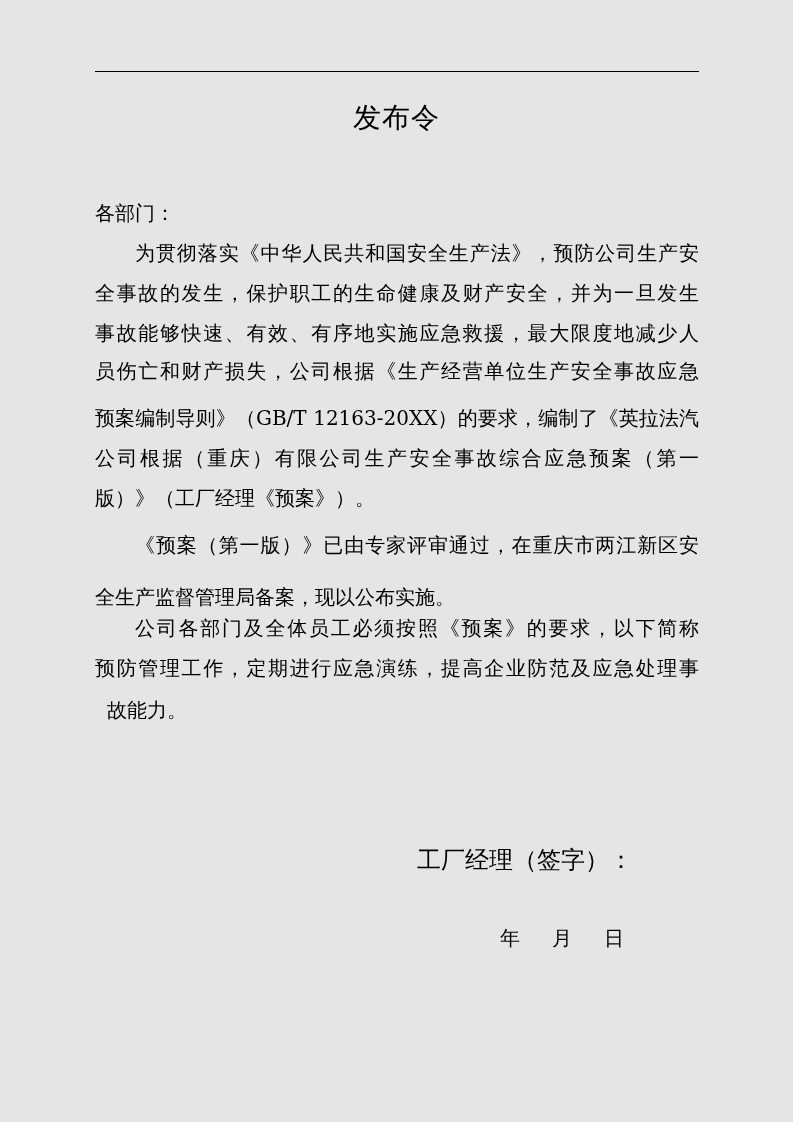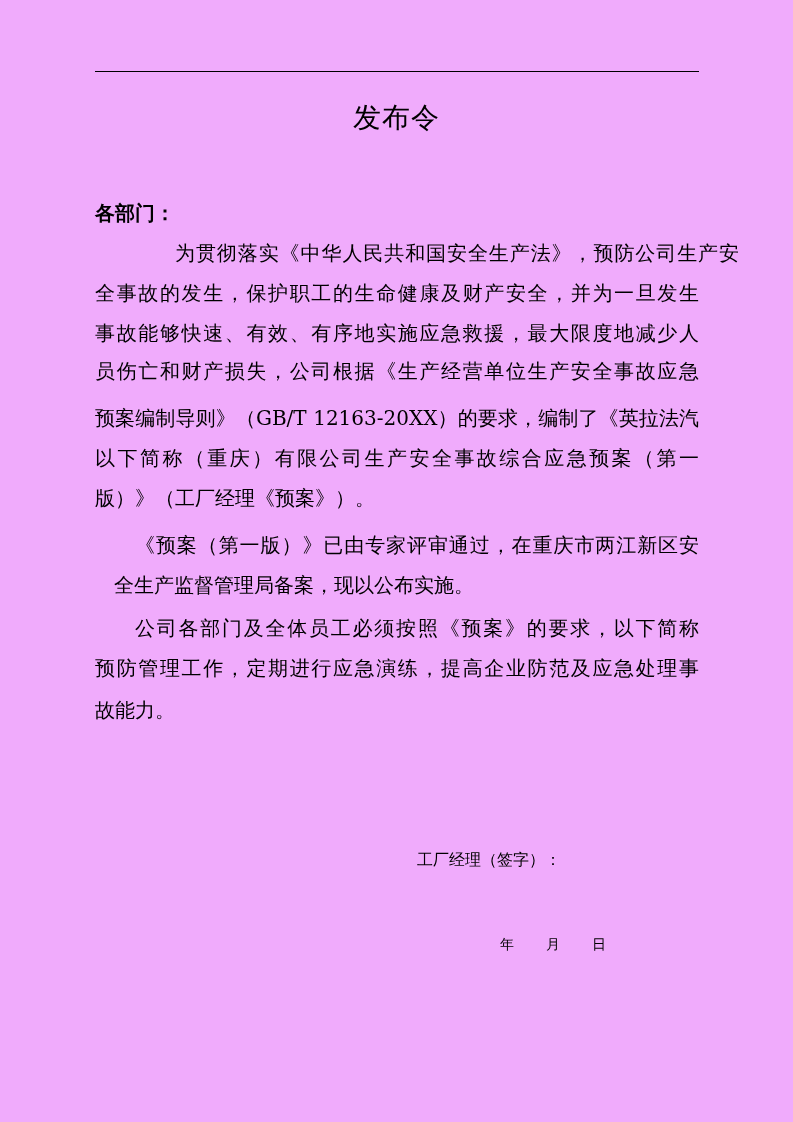--- a/index.html
+++ b/index.html
@@ -13,21 +13,21 @@
       position: relative;
       overflow: hidden;
       color: #000000;
       font-family: "DejaVu Serif", "Liberation Serif", serif;
     }
     .page {
       position: absolute;
       left: 0; top: 0;
       width: 793px;
       height: 1122px;
-      background: #f0abfc;
+      background: #e5e5e5;
     }
     .header-rule {
       position: absolute;
       left: 95px;
       top: 71px;
       width: 604px;
       height: 0;
       border-top: 1px solid #000000;
     }
     .title {
@@ -56,76 +56,74 @@
     .line.indent {
       left: 135px;
       width: 564px;
     }
     .salutation {
       position: absolute;
       left: 95px;
       top: 198px;
       font-size: 20px;
       line-height: 30px;
-      font-weight: bold;
     }
     .signature {
       position: absolute;
       left: 417px;
       top: 845px;
-      font-size: 16px;
+      font-size: 24px;
       line-height: 30px;
       white-space: nowrap;
     }
     .date-row {
       position: absolute;
       left: 500px;
       top: 923px;
-      font-size: 14px;
+      font-size: 20px;
       line-height: 30px;
       white-space: nowrap;
-      margin-top: 6px;
     }
     .date-row span {
       display: inline-block;
     }
     .date-row .gap {
       width: 32px;
     }
   </style>
 </head>
 <body>
 
 <div class="page">
 
   <div class="header-rule"></div>
 
   <div class="title">发布令</div>
 
   <div class="salutation">各部门：</div>
 
   <div>
-    <div class="line indent" style="top:238px;margin-left:40px;">为贯彻落实《中华人民共和国安全生产法》，预防公司生产安</div>
+    <div class="line indent" style="top:238px;">为贯彻落实《中华人民共和国安全生产法》，预防公司生产安</div>
     <div class="line" style="top:278px;">全事故的发生，保护职工的生命健康及财产安全，并为一旦发生</div>
     <div class="line" style="top:318px;">事故能够快速、有效、有序地实施应急救援，最大限度地减少人</div>
     <div class="line" style="top:358px;font-family:Liberation Mono, monospace;">员伤亡和财产损失，公司根据《生产经营单位生产安全事故应急</div>
     <div class="line" style="top:403px;">预案编制导则》（GB/T 12163-20XX）的要求，编制了《英拉法汽</div>
-    <div class="line" style="top:443px;">以下简称（重庆）有限公司生产安全事故综合应急预案（第一</div>
+    <div class="line" style="top:443px;">公司根据（重庆）有限公司生产安全事故综合应急预案（第一</div>
     <div class="line last" style="top:483px;">版）》（工厂经理《预案》）。</div>
   </div>
 
   <div>
     <div class="line indent" style="top:530px;">《预案（第一版）》已由专家评审通过，在重庆市两江新区安</div>
-    <div class="line last" style="top:570px;margin-left:19px;">全生产监督管理局备案，现以公布实施。</div>
+    <div class="line last" style="top:582px;">全生产监督管理局备案，现以公布实施。</div>
   </div>
 
   <div>
     <div class="line indent" style="top:613px;">公司各部门及全体员工必须按照《预案》的要求，以下简称</div>
     <div class="line" style="top:653px;">预防管理工作，定期进行应急演练，提高企业防范及应急处理事</div>
-    <div class="line last" style="top:695px;">故能力。</div>
+    <div class="line last" style="top:695px;margin-left:12px;">故能力。</div>
   </div>
 
   <div class="signature">工厂经理（签字）：</div>
 
   <div class="date-row">
     <span>年</span><span class="gap"></span><span>月</span><span class="gap"></span><span>日</span>
   </div>
 
 </div>
 

